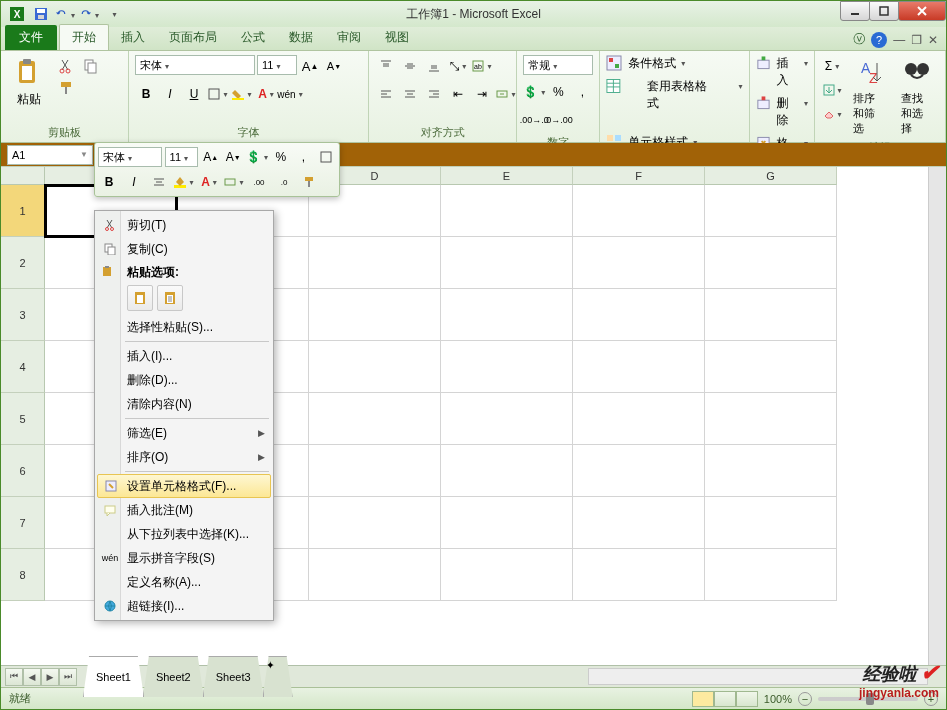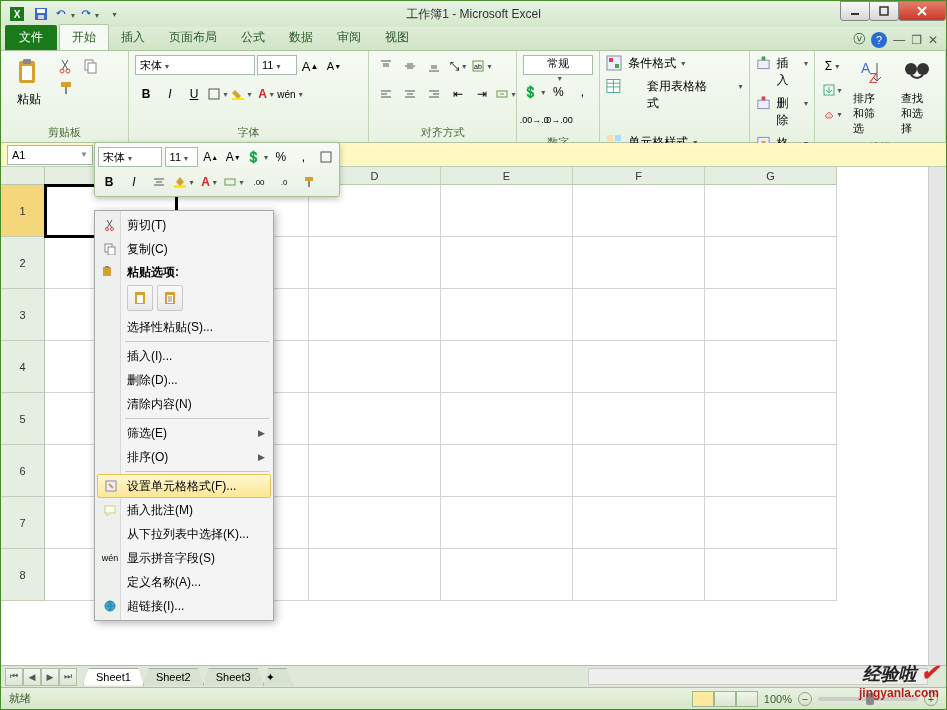--- a/index.html
+++ b/index.html
@@ -35,21 +35,21 @@
 .combo { border: 1px solid #a8bcad; background: #fff; height: 20px; display: inline-flex; align-items: center; padding: 0 4px; font-size: 11px; }
 .dd-arrow::after { content: "▾"; font-size: 8px; color: #555; margin-left: 3px; }
 
 
 .mini-toolbar { position: absolute; left: 94px; top: 142px; width: 246px; background: linear-gradient(#f8fbf6,#e9f1e3); border: 1px solid #a8c298; border-radius: 3px; box-shadow: 0 2px 6px rgba(0,0,0,0.25); padding: 3px; z-index: 50; }
 .mini-row { display: flex; align-items: center; gap: 3px; margin-bottom: 3px; }
 .mini-row:last-child { margin-bottom: 0; }
 .mbtn { width: 22px; height: 22px; display: inline-flex; align-items: center; justify-content: center; cursor: pointer; border-radius: 2px; }
 
 
-.namebox-row { height: 24px; display: flex; align-items: center; border-bottom: 1px solid #c0d0b8; background: #fef9c3; }
+.namebox-row { height: 24px; display: flex; align-items: center; border-bottom: 1px solid #c0d0b8; background: #a16207; }
 .namebox { width: 86px; border: 1px solid #a8bcad; background: #fff; height: 20px; margin-left: 6px; padding: 0 4px; display: flex; align-items: center; justify-content: space-between; font-size: 11px; }
 
 
 .grid-wrap { flex: 1; position: relative; background: #fff; overflow: hidden; }
 .corner { position: absolute; left: 0; top: 0; width: 44px; height: 18px; background: #e6eee2; border-right: 1px solid #b8c8b0; border-bottom: 1px solid #b8c8b0; }
 .colheads { position: absolute; left: 44px; top: 0; right: 18px; height: 18px; display: flex; }
 .colhead { width: 132px; border-right: 1px solid #c4d0bc; border-bottom: 1px solid #b8c8b0; background: #e6eee2; text-align: center; font-size: 11px; line-height: 18px; color: #333; }
 .rowheads { position: absolute; left: 0; top: 18px; bottom: 0; width: 44px; }
 .rowhead { height: 52px; border-bottom: 1px solid #c4d0bc; border-right: 1px solid #b8c8b0; background: #e6eee2; text-align: center; font-size: 11px; line-height: 52px; color: #333; }
 .rowhead.sel { background: #f3d77a; }
@@ -57,21 +57,21 @@
 .cellrow { display: flex; height: 52px; }
 .cell { width: 132px; border-right: 1px solid #d4d4d4; border-bottom: 1px solid #d4d4d4; }
 .cell.sel { outline: 3px solid #000; outline-offset: -2px; background: #fff; }
 .vscroll { position: absolute; right: 0; top: 0; bottom: 0; width: 18px; background: #e6e6e6; border-left: 1px solid #ccc; }
 
 
 .sheet-bar { height: 22px; background: #e0e8da; border-top: 1px solid #b0c0a8; display: flex; align-items: center; position: relative; }
 .sheet-nav { display: flex; margin-left: 4px; }
 .sheet-nav-btn { width: 18px; height: 18px; border: 1px solid #b0c0a8; background: linear-gradient(#f4f8f0,#dce6d4); display: flex; align-items: center; justify-content: center; font-size: 9px; color: #555; cursor: pointer; }
 .sheet-tabs { display: flex; margin-left: 6px; }
-.sheet-tab { padding: 2px 12px; background: #fff; border: 1px solid #aaa; border-bottom: none; font-size: 11px; cursor: pointer; margin-right: -1px; clip-path: polygon(6px 0, calc(100% - 6px) 0, 100% 100%, 0 100%); }
+.sheet-tab { padding: 14px 12px; background: #fff; border: 1px solid #aaa; border-bottom: none; font-size: 11px; cursor: pointer; margin-right: -1px; clip-path: polygon(6px 0, calc(100% - 6px) 0, 100% 100%, 0 100%); }
 .sheet-tab.active { background: #fff; font-weight: 500; }
 .sheet-tab:not(.active) { background: #d8e2d0; }
 .hscroll { position: absolute; right: 18px; top: 2px; bottom: 2px; width: 340px; background: #eee; border: 1px solid #ccc; }
 
 
 .status-bar { height: 22px; background: linear-gradient(#e8f2e2,#d4e6c8); border-top: 1px solid #aac098; display: flex; align-items: center; padding: 0 8px; justify-content: space-between; font-size: 11px; color: #3a5a2a; }
 .status-right { display: flex; align-items: center; gap: 6px; }
 .view-btns { display: flex; }
 .view-btn { width: 22px; height: 16px; border: 1px solid #a0b890; background: linear-gradient(#f0f6ea,#d8e6ce); cursor: pointer; }
 .view-btn.active { background: #fdeaa0; }
@@ -311,21 +311,21 @@
               </svg>
             </span>
         </div>
       </div>
       <div class="rgroup-label">对齐方式</div>
     </div>
 
     <div class="rgroup">
       <div class="rgroup-body" style="flex-direction:column;">
         <div class="small-row">
-          <span class="combo" style="width:70px;flex-direction:column;">
+          <span class="combo" style="width:70px;">
               <span>常规</span>
               <span class="dd-arrow"></span>
             </span>
         </div>
         <div class="small-row">
           <span class="sbtn dd-arrow">💲</span>
           <span class="sbtn">%</span>
           <span class="sbtn">,</span>
         </div>
         <div class="small-row">

